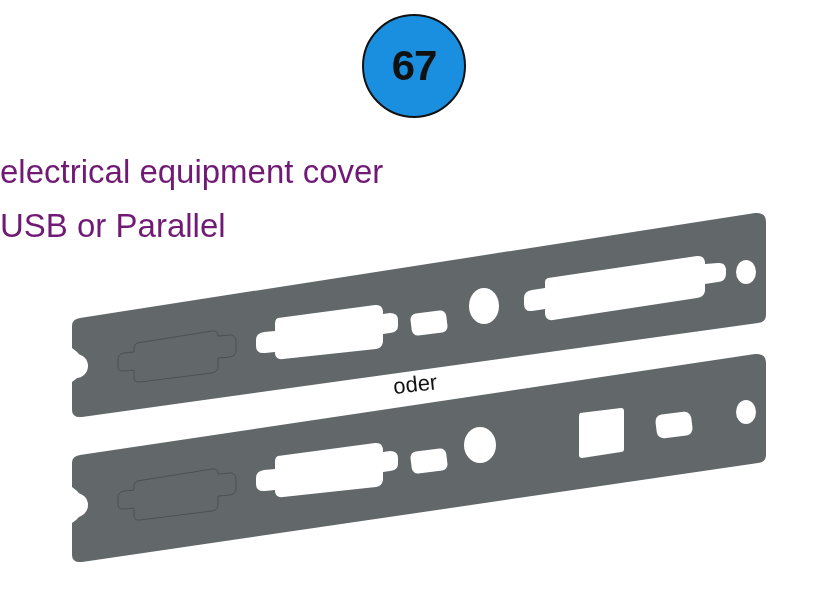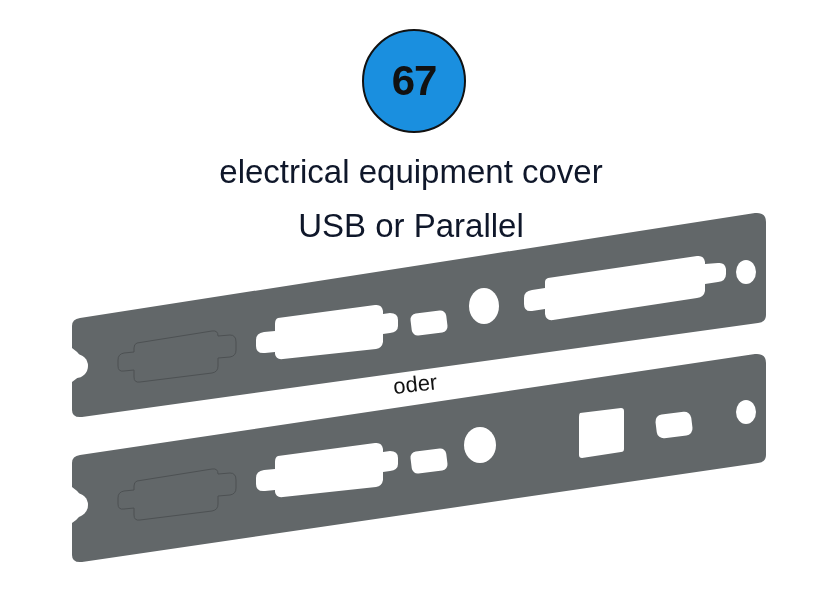--- a/index.html
+++ b/index.html
@@ -1,25 +1,25 @@
 <!DOCTYPE html>
 <html><head>
 <meta charset="utf-8">
 <style>
   html, body { margin: 0; padding: 0; background: #ffffff; }
   body { width: 822px; height: 594px; position: relative; overflow: hidden; font-family: "Liberation Sans", sans-serif; }
   .badge {
-    position: absolute; left: 362px; top: 29px; width: 104px; height: 104px;
+    position: absolute; left: 362px; top: 14px; width: 104px; height: 104px;
     border-radius: 50%; background: #1a8fdf; border: 2px solid #111;
     box-sizing: border-box; display: flex; align-items: center; justify-content: center;
   }
   .badge-num { font-weight: bold; font-size: 42px; color: #111; letter-spacing: -1px; }
   .title {
-    position: absolute; left: 0; width: 822px; text-align: center;
-    font-size: 33px; color: #0f172a; line-height: 36px;
+    position: absolute; left: 0; width: 822px; text-align: left;
+    font-size: 33px; color: #701a75; line-height: 36px;
   }
   .t1 { top: 154px; }
   .t2 { top: 208px; }
   svg.plates { position: absolute; left: 0; top: 0; }
   .oder-label {
     position: absolute; left: 392px; top: 374px; font-size: 22px; color: #111;
     transform: rotate(-6deg); transform-origin: left top;
   }
 </style>
 </head>

